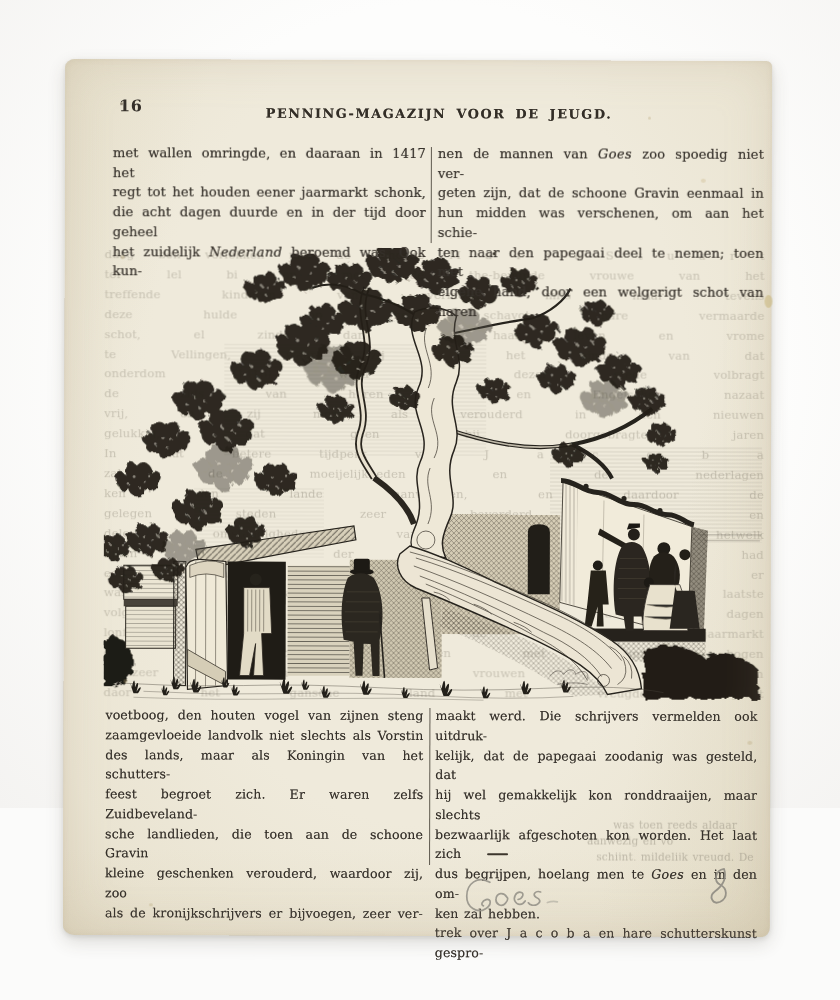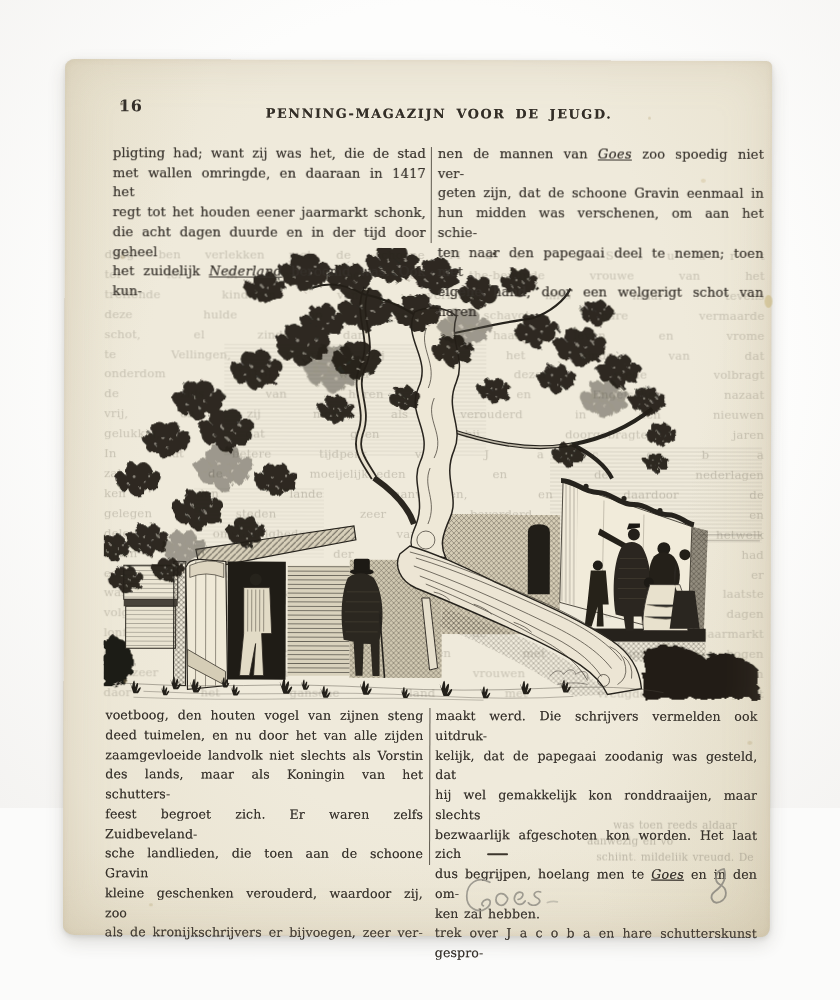--- a/index.html
+++ b/index.html
@@ -25,21 +25,21 @@
     letter-spacing:1.6px;word-spacing:4px;text-shadow:0 0 .4px rgba(50,45,38,.6);}
   .col{position:absolute;z-index:2;color:#35302a;font-family:"DejaVu Serif", serif;
     text-shadow:0 0 .35px rgba(53,48,42,.55);}
   .col.topblk{top:84px;font-size:13.1px;line-height:19.7px;}
   .col.botblk{top:646px;font-size:12.6px;line-height:19.75px;}
   .col.tl{left:48px;width:313px;}
   .col.tr{left:373px;width:326px;}
   .col.bl{left:42px;width:318px;}
   .col.br{left:372px;width:322px;}
   .tline{text-align:justify;text-align-last:justify;word-spacing:1.5px;letter-spacing:.1px;white-space:normal;}
-  .tline i{letter-spacing:.3px;text-decoration:underline;}
+  .tline i{letter-spacing:.3px;}
   .left-last{text-align-last:left;}
   .vrule{position:absolute;width:1px;background:rgba(58,52,42,.8);z-index:2;}
   .vrule.top{left:366px;top:87px;height:96px;}
   .vrule.bot{left:366px;top:648px;height:157px;}
   .dash{position:absolute;left:424px;top:793px;width:21px;height:2px;background:#3c362d;z-index:2;border-radius:1px;}
   .bleed{position:absolute;color:#8f897a;font-family:"DejaVu Serif", serif;
     filter:blur(.55px);z-index:0;overflow:hidden;}
   .bleed .tline{word-spacing:1px;}
   .bleed-main{left:40px;top:186px;width:660px;height:462px;opacity:.40;
     font-size:11.8px;line-height:19.9px;}
@@ -56,21 +56,20 @@
 </head>
 <body>
 
 <div class="scene">
   <div class="paper">
 
     <div class="pagenum">16</div>
     <div class="header">PENNING-MAGAZIJN VOOR DE JEUGD.</div>
 
     <div class="col topblk tl">
-        <div class="tline"><span>pligting had; want zij was het, die de stad</span></div>
         <div class="tline"><span>met wallen omringde, en daaraan in 1417 het</span></div>
         <div class="tline"><span>regt tot het houden eener jaarmarkt schonk,</span></div>
         <div class="tline"><span>die acht dagen duurde en in der tijd door geheel</span></div>
         <div class="tline"><span>het zuidelijk </span><i>Nederland</i><span> beroemd was. Ook kun-</span></div>
       </div>
     <div class="col topblk tr">
         <div class="tline"><span>nen de mannen van </span><i>Goes</i><span> zoo spoedig niet ver-</span></div>
         <div class="tline"><span>geten zijn, dat de schoone Gravin eenmaal in</span></div>
         <div class="tline"><span>hun midden was verschenen, om aan het schie-</span></div>
         <div class="tline"><span>ten naar den papegaai deel te nemen; toen met</span></div>
@@ -329,21 +328,20 @@
             <use href="#tf" transform="translate(30,446) scale(1.5)"></use>
           </g>
         </g>
 
         <path d="M446,428 c6,-8 12,-6 14,-2 c6,-8 12,-4 12,0 c8,-6 14,-2 12,4 m-30,6 c10,-2 22,-2 30,0" fill="none" stroke="#56514a" stroke-width="0.9" opacity="0.65"></path>
       </svg>
     </div>
 
     <div class="col botblk bl">
         <div class="tline"><span>voetboog, den houten vogel van zijnen steng</span></div>
-        <div class="tline"><span>deed tuimelen, en nu door het van alle zijden</span></div>
         <div class="tline"><span>zaamgevloeide landvolk niet slechts als Vorstin</span></div>
         <div class="tline"><span>des lands, maar als Koningin van het schutters-</span></div>
         <div class="tline"><span>feest begroet zich. Er waren zelfs Zuidbeveland-</span></div>
         <div class="tline"><span>sche landlieden, die toen aan de schoone Gravin</span></div>
         <div class="tline"><span>kleine geschenken verouderd, waardoor zij, zoo</span></div>
         <div class="tline"><span>als de kronijkschrijvers er bijvoegen, zeer ver-</span></div>
       </div>
     <div class="col botblk br">
         <div class="tline"><span>maakt werd. Die schrijvers vermelden ook uitdruk-</span></div>
         <div class="tline"><span>kelijk, dat de papegaai zoodanig was gesteld, dat</span></div>

